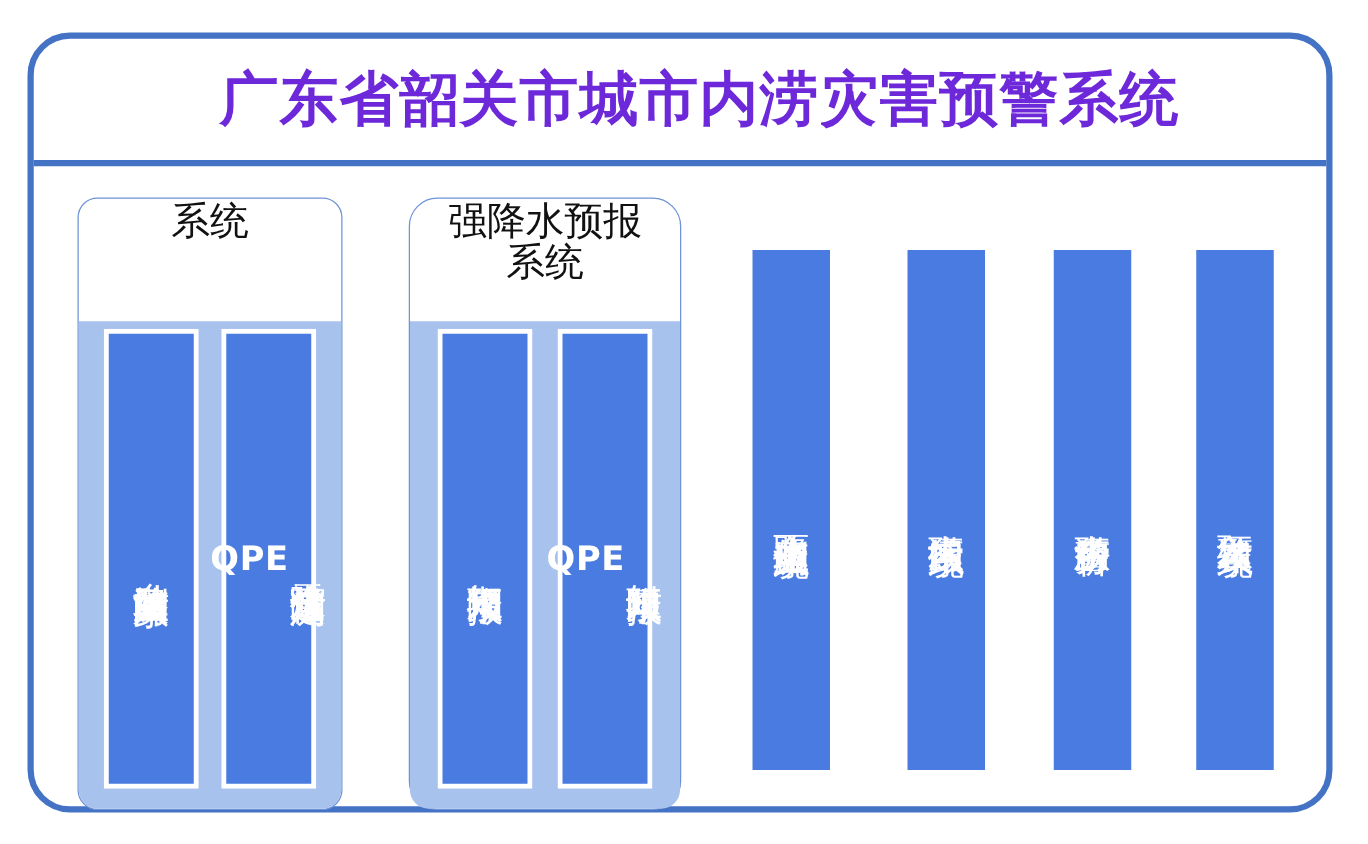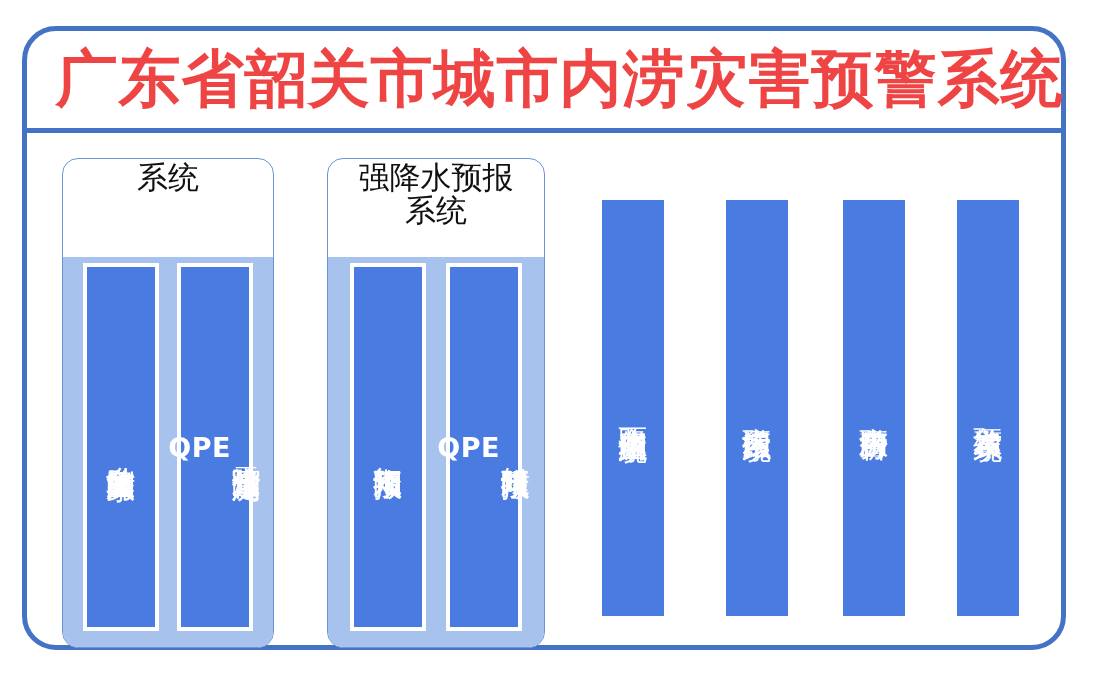--- a/index.html
+++ b/index.html
@@ -35,23 +35,23 @@
     top: 26px;
     width: 1044px;
     height: 106px;
     display: flex;
     align-items: center;
     justify-content: center;
     box-sizing: border-box;
   }
   #page-title {
     font-family: "DejaVu Sans", "Liberation Sans", sans-serif;
-    font-size: 62px;
+    font-size: 47px;
     font-weight: bold;
-    color: #ef4444;
+    color: #6d28d9;
     letter-spacing: 1px;
     white-space: nowrap;
     line-height: 1;
     margin-left: 31px;
   }
   #title-divider {
     position: absolute;
     left: 27px;
     top: 128px;
     width: 1034px;
@@ -136,21 +136,21 @@
     font-weight: bold;
     font-size: 27px;
     letter-spacing: 0.5px;
     margin-top: 2px;
   }
 
   
   #group-monitoring { left: 62px;  top: 158px; width: 212px; height: 490px; }
   #group-monitoring .bar-slot { width: 94px; }
   
-  #group-forecast   { left: 327px; top: 158px; width: 218px; height: 490px; }
+  #group-forecast   { left: 327px; top: 158px; width: 218px; height: 490px; border-radius: 23px; }
   #group-forecast .bar-slot { width: 96px; }
 
   .bar-slot {
     display: flex;
     align-items: stretch;
     justify-content: center;
     padding: 6px 0 16px 0;
     box-sizing: border-box;
   }
   .bar-slot .vbar { width: 76px; }

